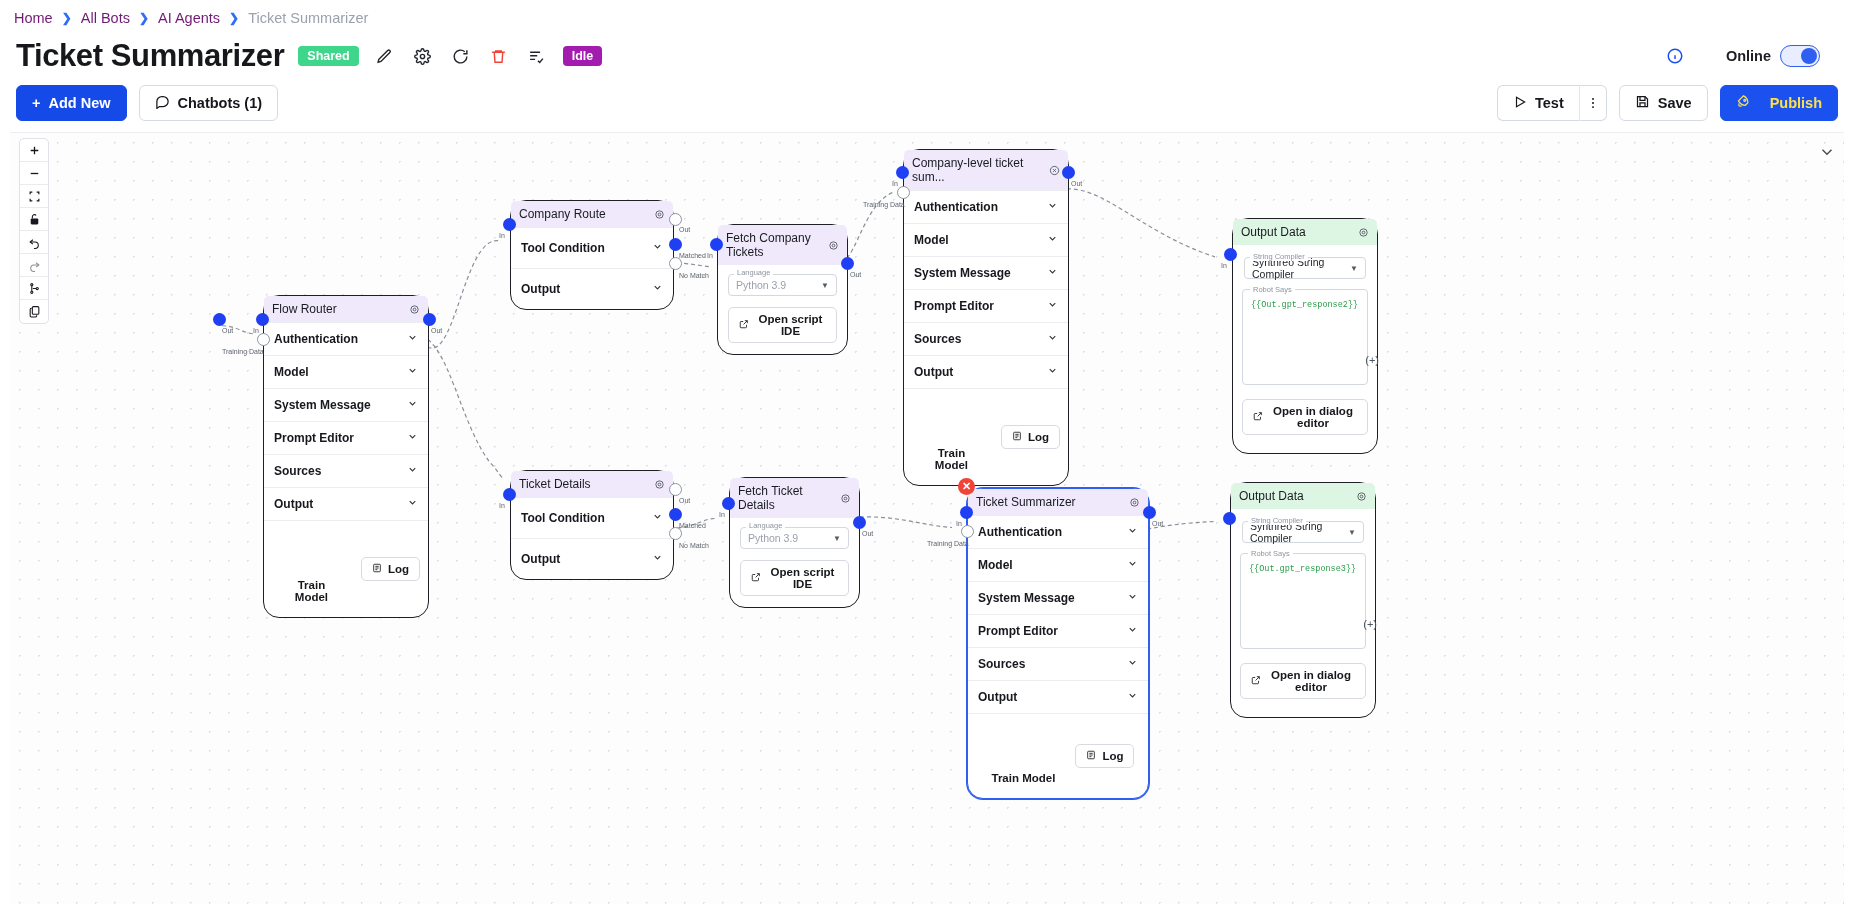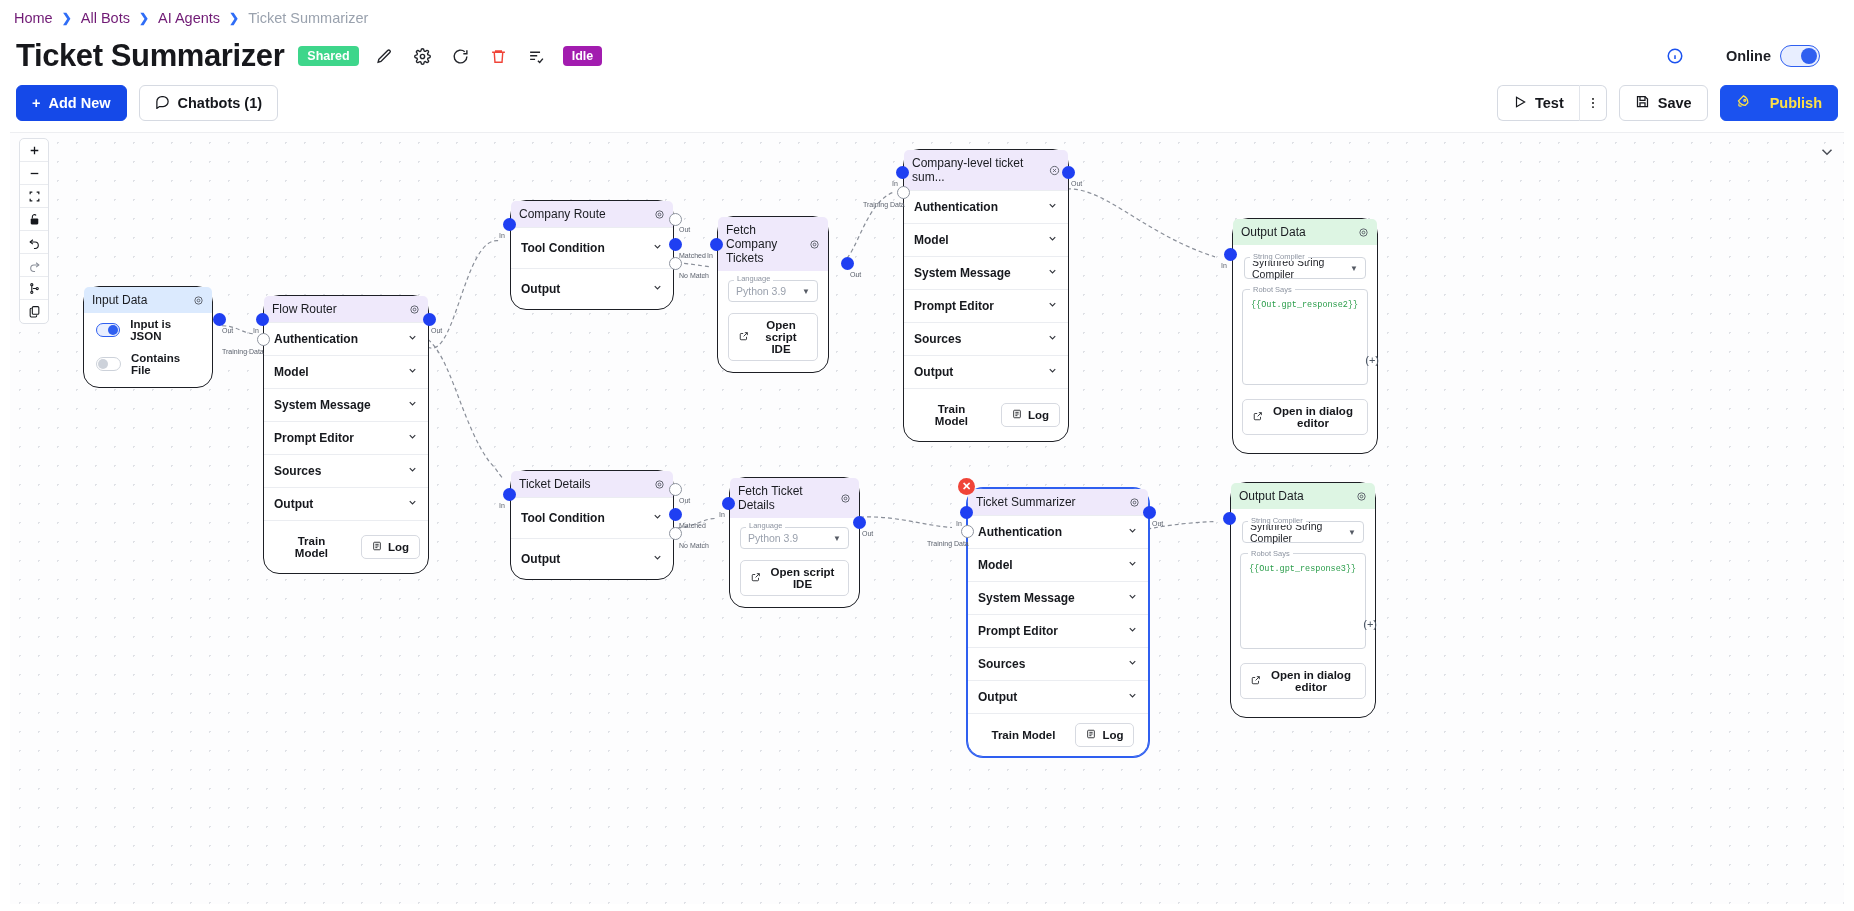--- a/index.html
+++ b/index.html
@@ -124,21 +124,21 @@
   .node-footer {
     display: flex; align-items: center; justify-content: center; gap: 10px;
     padding: 9px 8px; border-top: 1px solid #ebedf1;
   }
   .mini-btn {
     display: inline-flex; align-items: center; gap: 6px;
     border: 1px solid #d7dae1; border-radius: 5px; background: #fff;
     font-size: 11.5px; font-weight: bold; color: #15171c;
     padding: 5px 10px; cursor: pointer;
   }
-  .mini-btn.plain { border: none; }
+  .mini-btn.plain { border: none; margin-top: 44px; }
 
   
   .sw-row { display: flex; align-items: center; gap: 10px; padding: 5px 12px; }
   .sw-row:first-child { padding-top: 11px; }
   .sw-row:last-child { padding-bottom: 11px; }
   .sw { width: 26px; height: 14px; border-radius: 8px; position: relative; }
   .sw.on { background: #e9efff; border: 1.4px solid #2f5ff0; }
   .sw.on::after { content:""; position:absolute; right:1px; top:0.6px; width:10px; height:10px; border-radius:50%; background:#2f5ff0; }
   .sw.off { background: #fff; border: 1.4px solid #cdd2da; }
   .sw.off::after { content:""; position:absolute; left:1px; top:0.6px; width:10px; height:10px; border-radius:50%; background:#cdd2da; }
@@ -380,39 +380,20 @@
       <path d="M412,210 C445,245 452,100 490,108"></path>
       <path d="M660,130 C678,130 690,133 700,134"></path>
       <path d="M832,130 C848,120 855,70 884,59"></path>
       <path d="M1050,57 C1090,48 1130,100 1205,124"></path>
       <path d="M660,396 C684,396 692,386 705,386"></path>
       <path d="M836,386 C880,380 910,393 942,395"></path>
       <path d="M1130,398 C1160,392 1182,390 1205,389"></path>
     </g>
   </svg>
 
-  <div class="node" style="left:73px; top:153px; width:130px;">
-    <div class="node-head head-blue">
-      <span>Input Data</span>
-      <span class="head-gear">
-        <svg width="11" height="11" viewBox="0 0 24 24" fill="none" stroke="currentColor" stroke-width="2">
-            <circle cx="12" cy="12" r="3"></circle>
-            <circle cx="12" cy="12" r="8"></circle>
-          </svg>
-      </span>
-    </div>
-    <div class="sw-row">
-      <span class="sw on"></span>
-      <span class="sw-label">Input is JSON</span>
-    </div>
-    <div class="sw-row">
-      <span class="sw off"></span>
-      <span class="sw-label">Contains File</span>
-    </div>
-  </div>
   <div class="port filled" style="left:203px; top:180px;"></div>
   <div class="port-label" style="left:212px; top:194px;">Out</div>
 
   <div class="node" style="left:253px; top:162px; width:166px;">
     <div class="node-head head-purple">
       <span>Flow Router</span>
       <span class="head-gear">
         <svg width="11" height="11" viewBox="0 0 24 24" fill="none" stroke="currentColor" stroke-width="2">
             <circle cx="12" cy="12" r="3"></circle>
             <circle cx="12" cy="12" r="8"></circle>
@@ -498,21 +479,21 @@
   </div>
   <div class="port filled" style="left:493px; top:85px;"></div>
   <div class="port-label" style="left:489px; top:99px;">In</div>
   <div class="port hollow" style="left:659px; top:80px;"></div>
   <div class="port-label" style="left:669px; top:93px;">Out</div>
   <div class="port filled" style="left:659px; top:105px;"></div>
   <div class="port-label" style="left:669px; top:119px;">Matched</div>
   <div class="port hollow" style="left:659px; top:124px;"></div>
   <div class="port-label" style="left:669px; top:139px;">No Match</div>
 
-  <div class="node" style="left:707px; top:83px; width:112px;">
+  <div class="node" style="left:707px; top:91px; width:131px;">
     <div class="node-head head-purple">
       <span>Fetch Company Tickets</span>
       <span class="head-gear">
         <svg width="11" height="11" viewBox="0 0 24 24" fill="none" stroke="currentColor" stroke-width="2">
             <circle cx="12" cy="12" r="3"></circle>
             <circle cx="12" cy="12" r="8"></circle>
           </svg>
       </span>
     </div>
     <div class="field">

